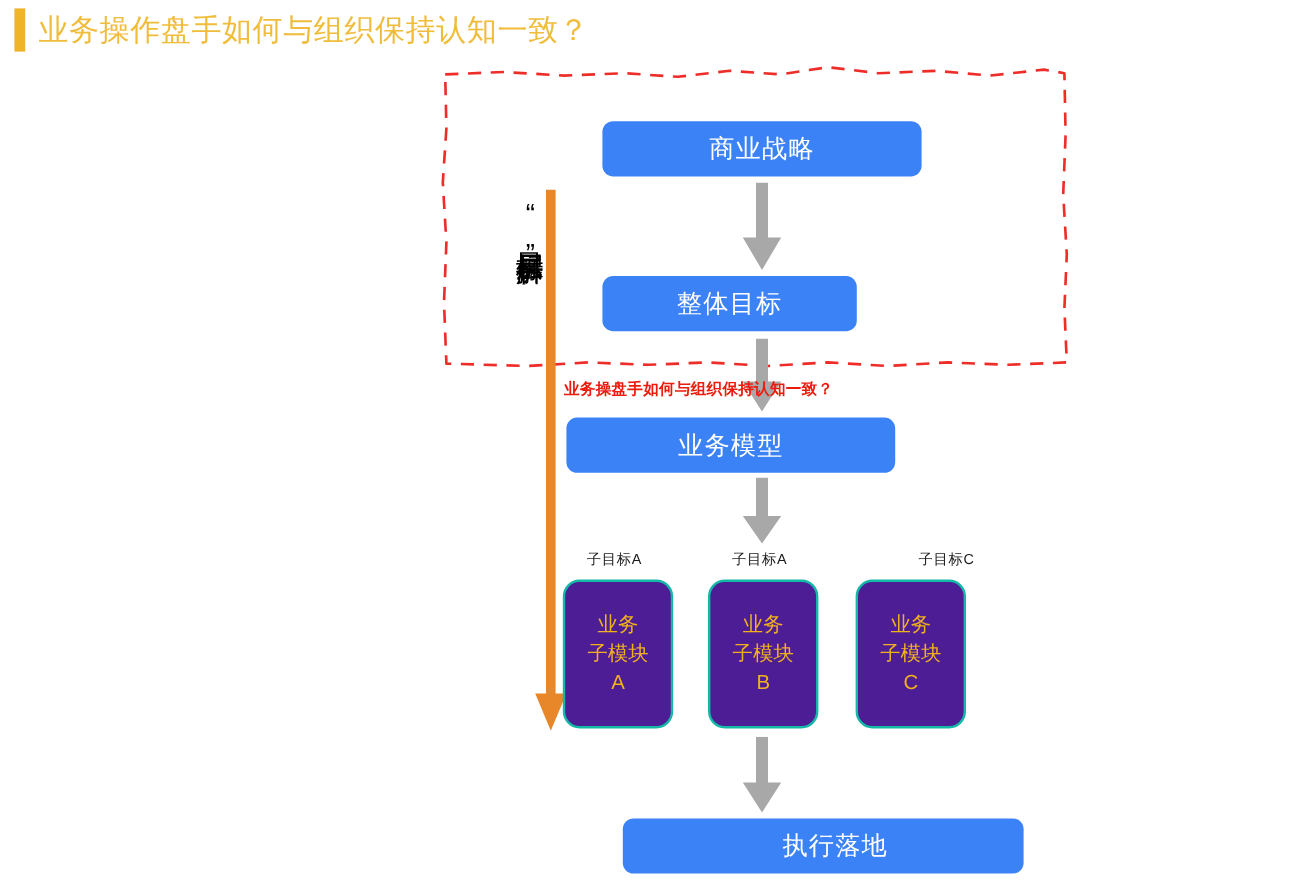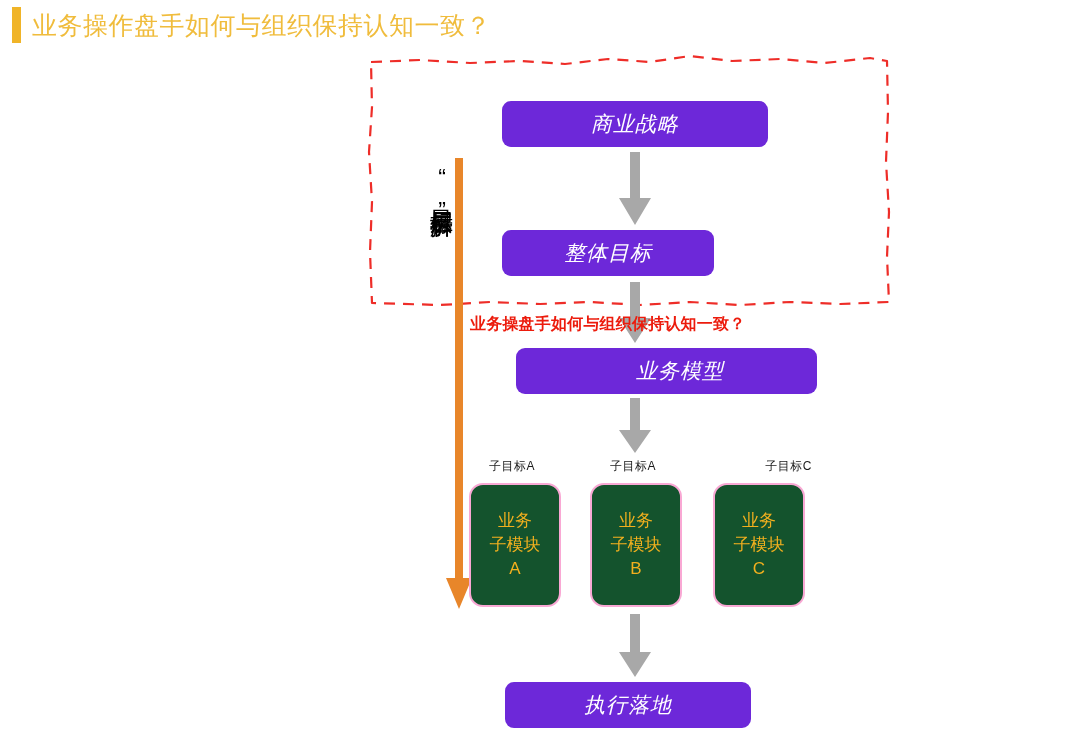--- a/index.html
+++ b/index.html
@@ -42,34 +42,33 @@
     position: absolute;
     left: 0;
     top: 0;
     width: 1080px;
     height: 740px;
   }
 
   
   .proc-box {
     position: absolute;
-    background: #6d28d9;
+    background: #3b82f6;
     border-radius: 9px;
     color: #ffffff;
     display: flex;
     align-items: center;
     justify-content: center;
     font-size: 21px;
     letter-spacing: 1px;
-    font-style: italic;
   }
   #box-strategy { left: 502px; top: 101px;  width: 266px; height: 46px; }
   #box-goal     { left: 502px; top: 230px;  width: 212px; height: 46px; }
-  #box-model    { left: 516px; top: 348px;  width: 274px; height: 46px; padding-left: 27px; }
-  #box-exec     { left: 505px; top: 682px;  width: 246px; height: 46px; }
+  #box-model    { left: 472px; top: 348px;  width: 274px; height: 46px; }
+  #box-exec     { left: 519px; top: 682px;  width: 314px; height: 46px; padding-left: 20px; }
 
   
   .gray-arrow { position: absolute; }
 
   
   #dashed-region {
     position: absolute;
     left: 360px;
     top: 52px;
     width: 540px;
@@ -78,21 +77,21 @@
   }
 
   
   #red-callout {
     position: absolute;
     left: 470px;
     top: 313px;
     width: 360px;
     height: 22px;
     line-height: 22px;
-    font-size: 16px;
+    font-size: 13px;
     font-weight: bold;
     color: #ec1b0c;
     letter-spacing: 0.2px;
     white-space: nowrap;
   }
 
   
   #orange-arrow {
     position: absolute;
     left: 444px;
@@ -128,23 +127,23 @@
   #sub-label-0 { left: 457px; }
   #sub-label-1 { left: 578px; }
   #sub-label-2 { left: 702px; text-align: right; }
 
   
   .sub-box {
     position: absolute;
     top: 483px;
     width: 88px;
     height: 120px;
-    border: 2px solid #f9a8d4;
+    border: 2px solid #14b8a6;
     border-radius: 14px;
-    background: #14532d;
+    background: #4c1d95;
     display: flex;
     flex-direction: column;
     align-items: center;
     justify-content: center;
     color: #f2b01e;
     font-size: 17px;
     line-height: 24px;
     text-align: center;
   }
   #sub-box-0 { left: 469px; }

